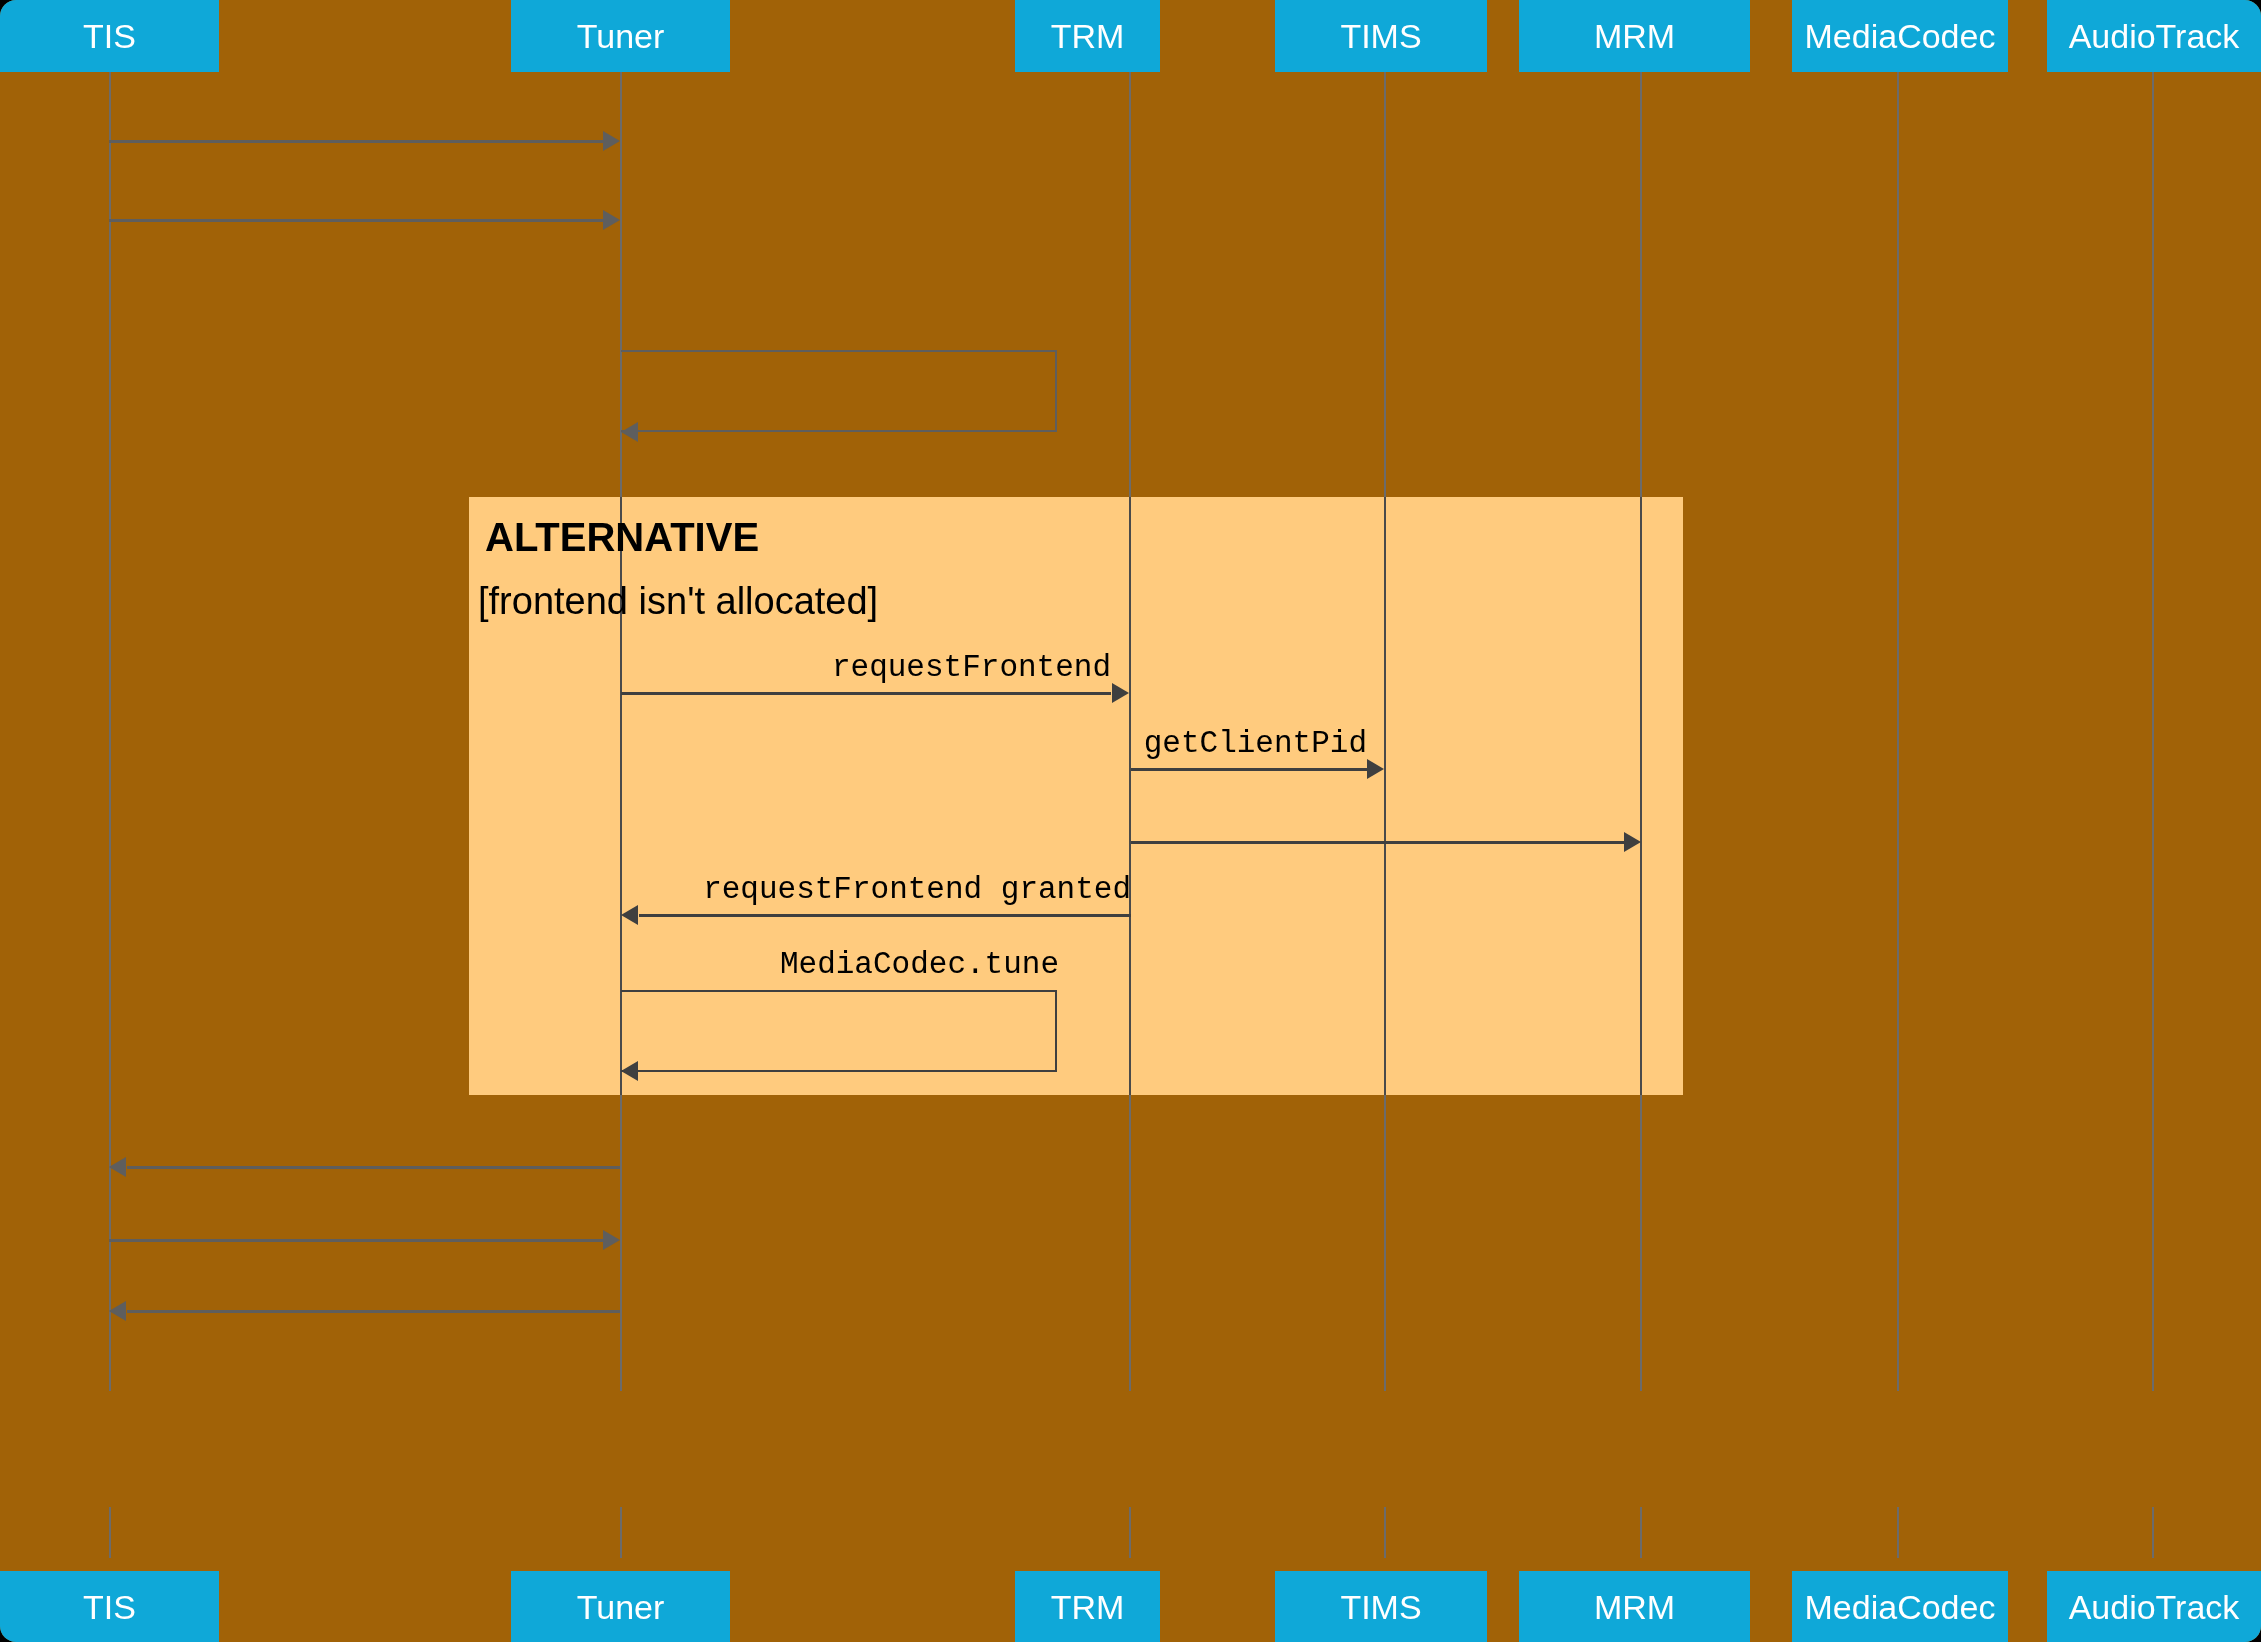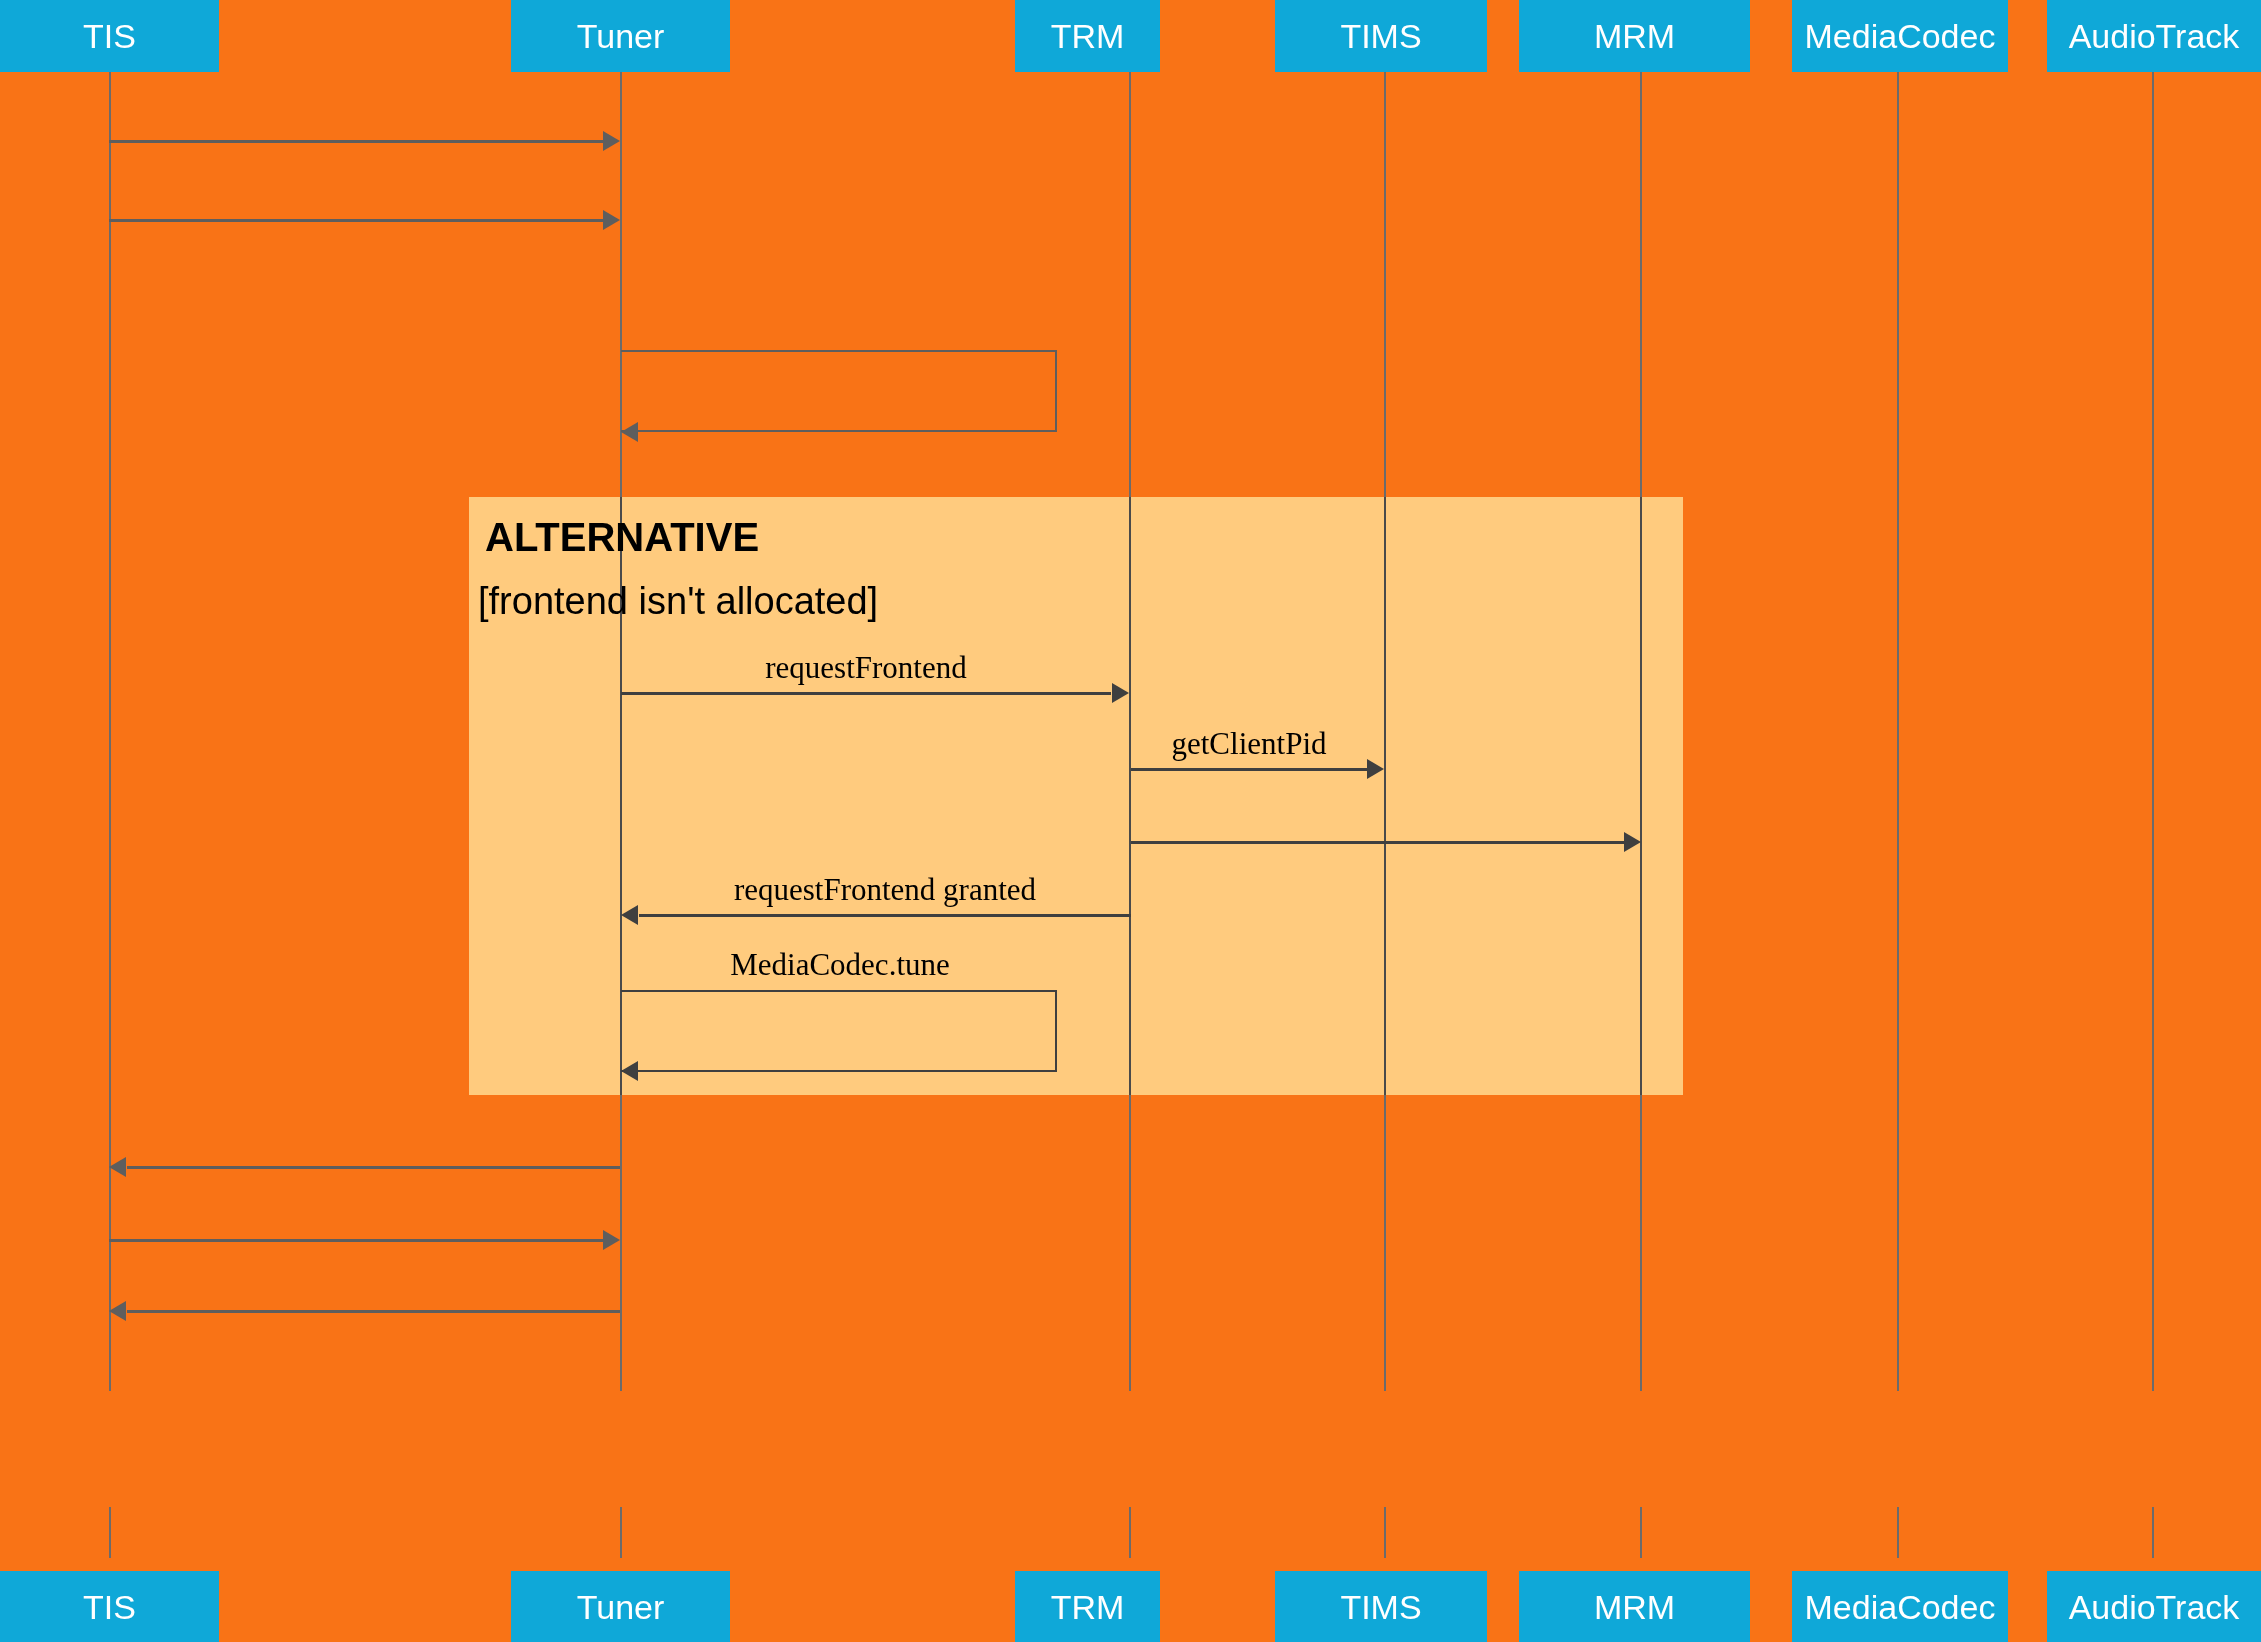--- a/index.html
+++ b/index.html
@@ -1,18 +1,18 @@
 <!DOCTYPE html>
 <html style="font-size:11.7px"><head>
 <meta charset="utf-8">
 <title>Sequence Diagram</title>
 <style>
   html,body{margin:0;padding:0;background:#000;}
   body{font-family:"Liberation Sans", sans-serif;}
-  #stage{position:relative;width:2261px;height:1642px;background:#f97316;overflow:hidden;}
+  #stage{position:relative;width:2261px;height:1642px;background:#a16207;overflow:hidden;border-radius:16px;}
 
   
   .plabel{
     position:absolute;
     background:#0FA8D8;
     color:#ffffff;
     display:flex;align-items:center;justify-content:center;
     font-size:34px;
     font-family:"Liberation Sans", sans-serif;
     white-space:nowrap;
@@ -64,23 +64,23 @@
   }
   .arrowhead.right{border-left:17.5px solid #3f3f3f;}
   .arrowhead.left{border-right:17.5px solid #3f3f3f;}
   .arrowhead.right.grey{border-left-color:#5e5e5e;}
   .arrowhead.left.grey{border-right-color:#5e5e5e;}
 
   .msglabel{
     position:absolute;
     color:#000000;
     font-size:31px;
-    font-family:Liberation Serif, serif;
+    font-family:Liberation Mono, monospace;
     white-space:nowrap;
-    text-align:center;
+    text-align:right;
   }
 
   
   .selfloop{
     position:absolute;
     box-sizing:border-box;
     border:2.9px solid #3f3f3f;
     border-left:none;
     background:transparent;
   }

